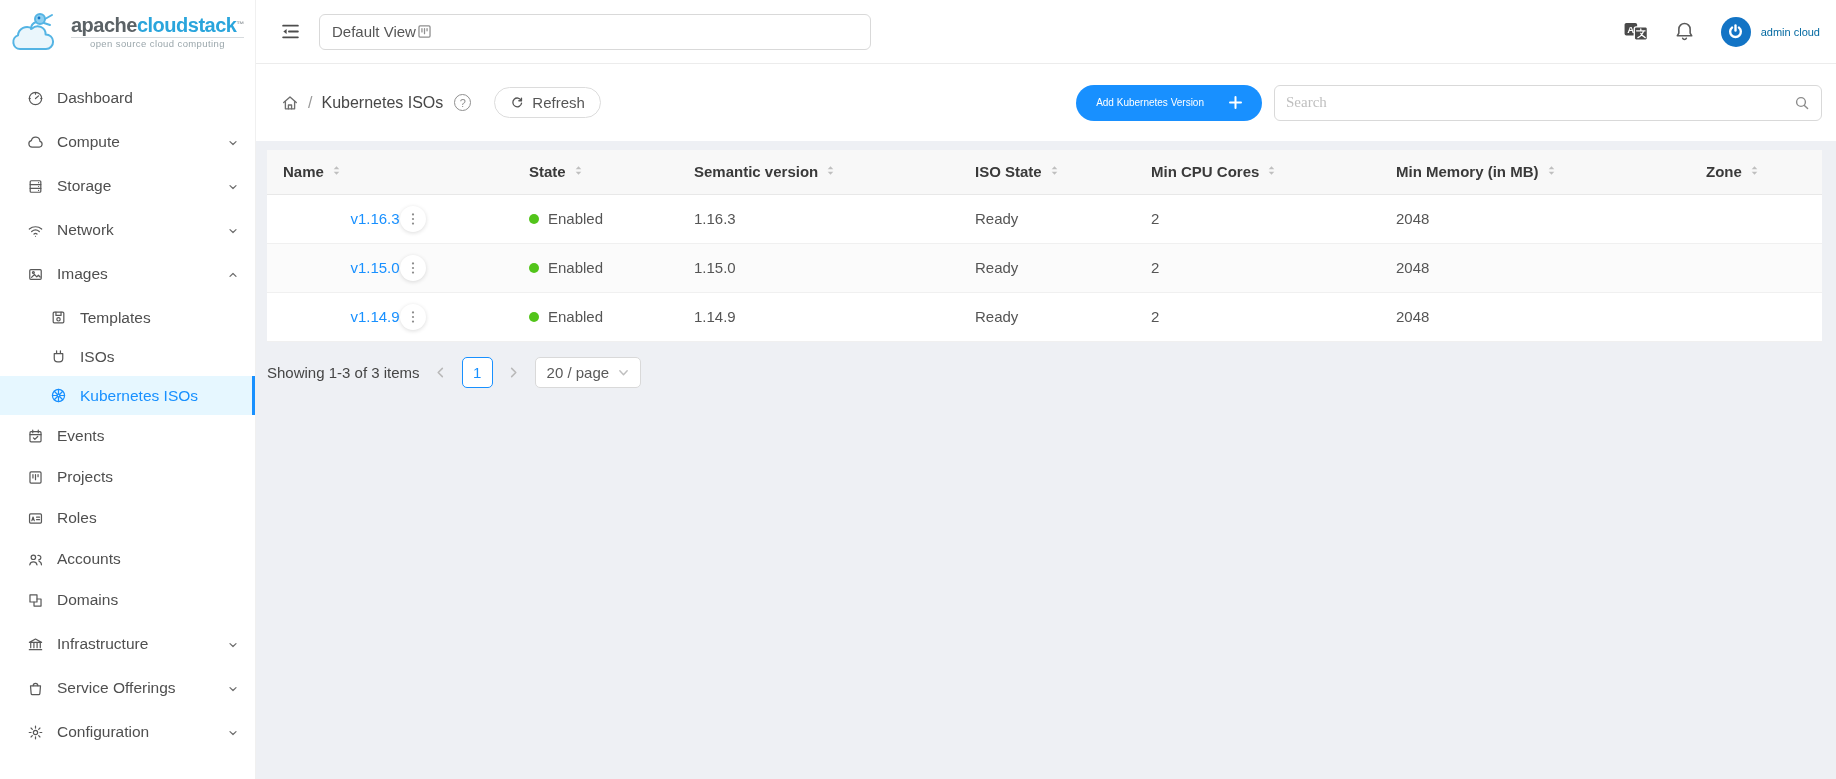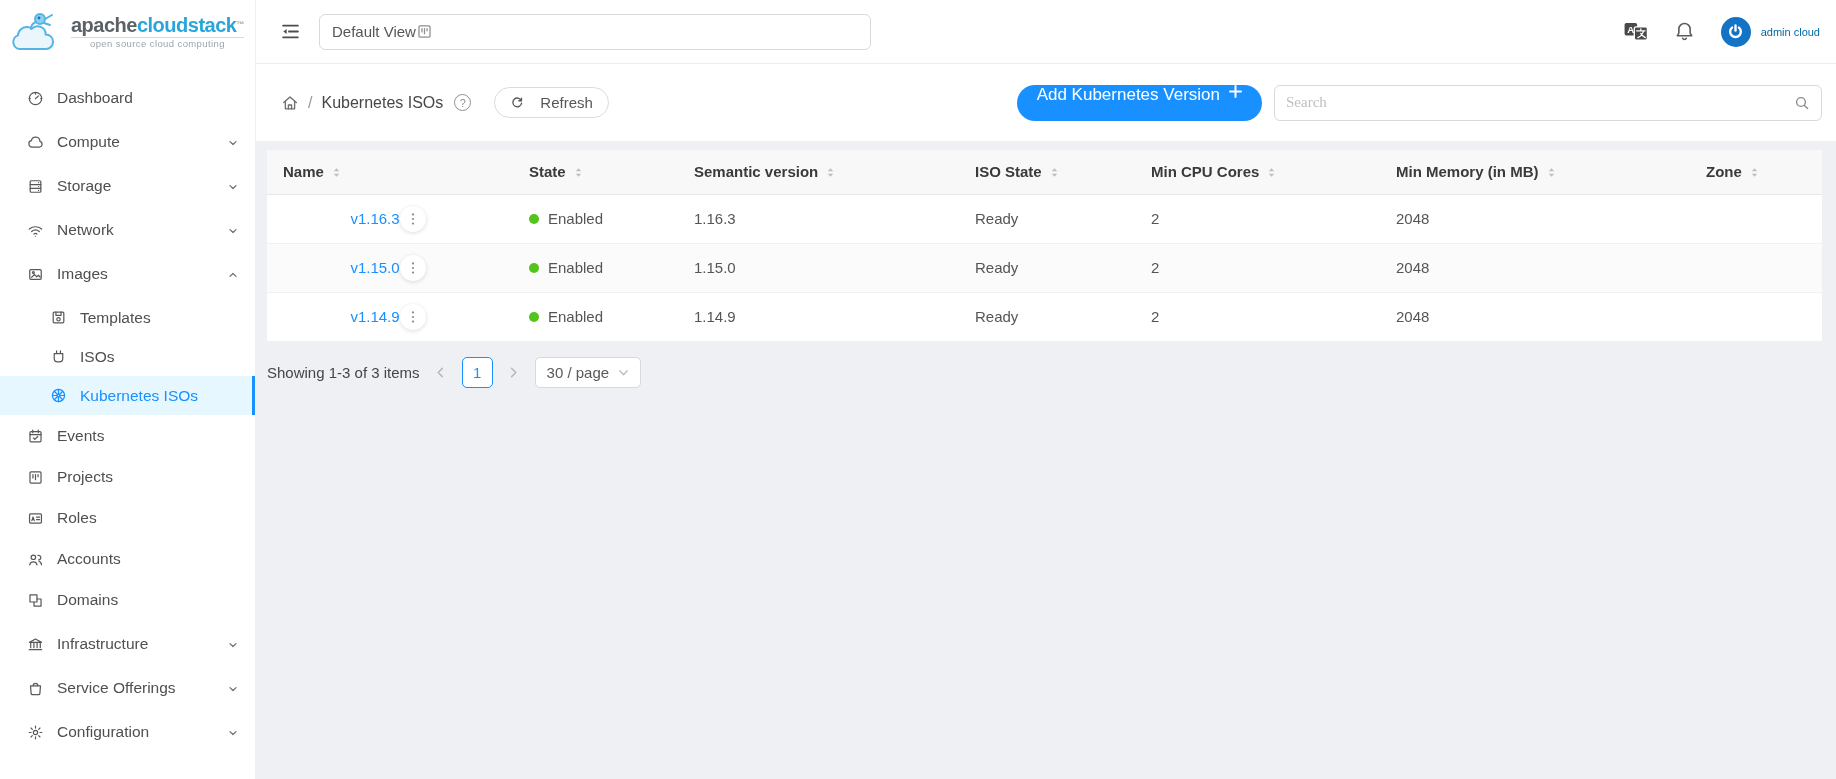--- a/index.html
+++ b/index.html
@@ -49,36 +49,36 @@
 
   
   .content{flex:1;background:var(--page-bg);display:flex;flex-direction:column;min-width:0}
   .page-head{background:#fff;height:77px;display:flex;align-items:center;padding:0 14px 0 25px}
   .crumbs{display:flex;align-items:center;gap:9px;color:#474747;font-size:16px}
   .crumbs svg.home{width:18px;height:18px;stroke:#6e6e6e;fill:none;stroke-width:1.2;stroke-linecap:round;stroke-linejoin:round}
   .crumbs .sep{color:#9a9a9a}
   .help{width:17px;height:17px;border:1.3px solid #8f8f8f;border-radius:50%;color:#8f8f8f;font-size:11px;
     display:flex;align-items:center;justify-content:center;margin-left:2px;cursor:pointer}
   .refresh{margin-left:14px;height:31px;border:1px solid #dcdcdc;border-radius:16px;background:#fff;display:flex;
-    align-items:center;gap:16px;padding:0 15px;color:#565656;font-size:15px;cursor:pointer}
+    align-items:center;gap:8px;padding:0 15px;color:#565656;font-size:15px;cursor:pointer}
   .refresh svg{width:14px;height:14px;stroke:#565656;fill:none;stroke-width:1.5;stroke-linecap:round;stroke-linejoin:round}
   .head-right{margin-left:auto;display:flex;align-items:center;gap:12px}
-  .add-btn{height:36px;border-radius:18px;background:var(--primary);color:#fff;border:none;display:flex;align-items:flex-start;
-    gap:9px;padding:0 20px;font-size:17px;cursor:pointer;font-family:inherit}
+  .add-btn{height:36px;border-radius:18px;background:var(--primary);color:#fff;border:none;display:flex;align-items:center;
+    gap:25px;padding:0 20px;font-size:10px;cursor:pointer;font-family:inherit}
   .add-btn svg{width:13px;height:13px;stroke:#fff;stroke-width:2;stroke-linecap:round}
   .search{width:548px;height:36px;border:1px solid #d9d9d9;border-radius:6px;background:#fff;display:flex;align-items:center;padding:0 11px}
   .search input{flex:1;border:none;outline:none;font-size:15px;color:#555;font-family:Liberation Serif, serif;background:transparent}
   .search input::placeholder{color:#bfbfbf}
   .search svg{width:16px;height:16px;stroke:#8c8c8c;fill:none;stroke-width:1.4;stroke-linecap:round}
 
   .card{margin:9px 14px 0 11px;background:#fff}
   table{width:100%;border-collapse:collapse;table-layout:fixed}
   th{background:#f8f8f8;height:44px;text-align:left;font-size:15px;font-weight:600;color:#3a3a3a;
     padding:0 8px 0 16px;border-bottom:1px solid #e8e8e8;cursor:pointer}
-  th .thw{display:flex;align-items:flex-end;gap:7px}
+  th .thw{display:flex;align-items:flex-start;gap:7px}
   th svg.sort{width:11px;height:15px;flex:0 0 auto}
   th svg.sort path{fill:#bfbfbf}
   td{height:49px;padding:0 8px 0 16px;border-bottom:1px solid #f0f0f0;color:#555;font-size:15px}
   tbody tr:nth-child(2){background:#fbfbfb}
   td.namecell{padding-left:8px}
   td.namecell .nw{display:flex;align-items:center;justify-content:center}
   a.vlink{color:var(--primary);text-decoration:none;cursor:pointer}
   .more{width:26px;height:26px;border:none;border-radius:50%;background:#fff;box-shadow:0 1px 4px rgba(0,0,0,.14);
     display:flex;align-items:center;justify-content:center;cursor:pointer;margin-right:4px}
   .more svg circle{fill:#8c8c8c}
@@ -515,21 +515,21 @@
               <path d="M8 1.5 3.5 6 8 10.5"></path>
             </svg>
           </span>
         <span class="pg-num">1</span>
         <span class="pg-arrow">
             <svg viewBox="0 0 12 12">
               <path d="M4 1.5 8.5 6 4 10.5"></path>
             </svg>
           </span>
         <span class="pg-size">
-          <span>30 / page</span>
+          <span>20 / page</span>
           <svg viewBox="0 0 12 12">
               <path d="M2 4.2 6 8.4 10 4.2"></path>
             </svg>
         </span>
       </div>
 
     </div>
   </div>
 </div>
 

